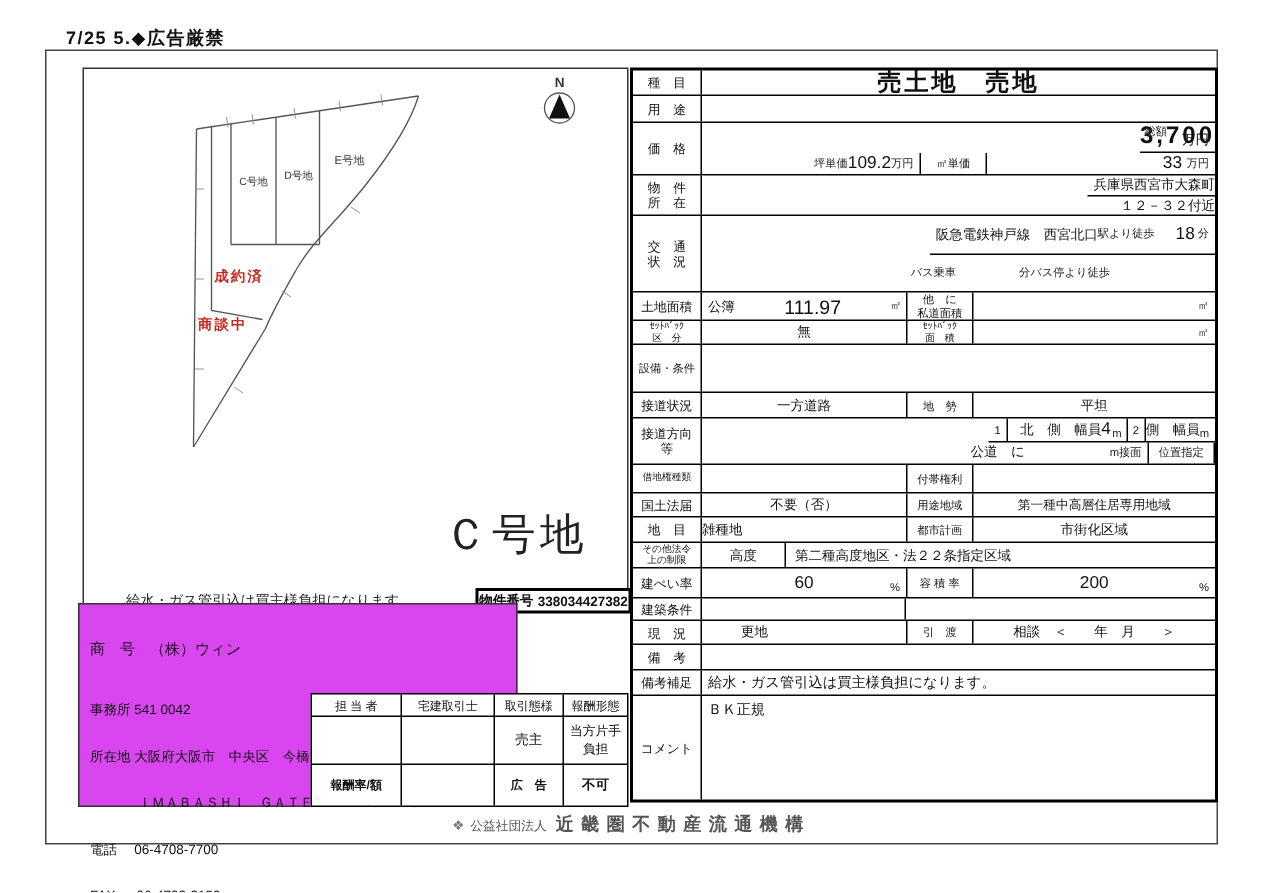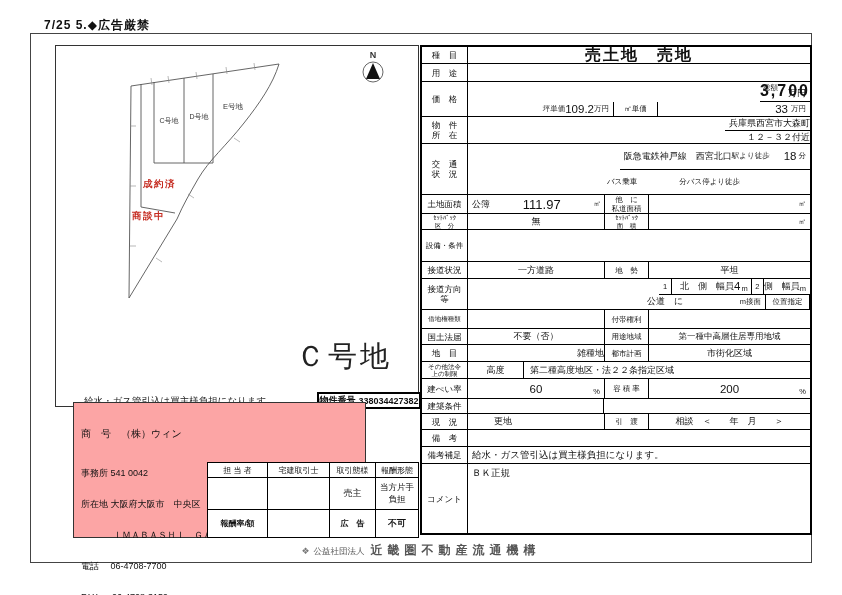--- a/index.html
+++ b/index.html
@@ -35,21 +35,21 @@
   .rc{flex:1;display:flex;align-items:center;justify-content:center;min-width:0;height:100%;box-sizing:border-box;}
   .tiny{font-size:7.5px;color:#222;white-space:pre;}
   .sm{font-size:9px;white-space:pre;}
   .val{font-size:11.5px;white-space:pre;}
   .bigval{font-size:16px;font-weight:bold;letter-spacing:2px;white-space:pre;}
   .numcell{position:relative;justify-content:center;}
   .pct{position:absolute;right:4px;bottom:2px;font-size:7.5px;}
   .nocell{flex:0 0 13px;height:100%;border-right:1px solid #000;display:flex;align-items:center;justify-content:center;font-size:7.5px;box-sizing:border-box;}
   .nocell.bl{border-left:1px solid #000;}
   
-  .company{position:absolute;left:73px;top:402px;width:293px;height:136px;border:1px solid #333;background:#fca5a5;
+  .company{position:absolute;left:52px;top:402px;width:293px;height:136px;border:1px solid #333;background:#d946ef;
            box-sizing:border-box;padding:5px 6px 3px 7px;font-size:9px;line-height:10.3px;white-space:pre;}
   .company .row{display:flex;}
   .company .name-row{font-size:10px;margin-bottom:9px;}
   
   .agent{position:absolute;left:207px;top:462px;width:212px;height:76px;border:1px solid #000;background:#fff;box-sizing:border-box;
          display:grid;grid-template-columns:60px 62px 46px 1fr;grid-template-rows:15px 32px 1fr;}
   .agent div{border-right:1px solid #000;border-bottom:1px solid #000;display:flex;align-items:center;justify-content:center;
              font-size:8px;box-sizing:border-box;text-align:center;white-space:pre-wrap;min-width:0;}
   .agent div:nth-child(4n){border-right:none;}
   .agent div.lastrow{border-bottom:none;font-weight:bold;}
@@ -268,21 +268,21 @@
         <div class="mid"><span>用途地域</span></div>
         <div class="rc">
             <span style="font-size:8.5px">第一種中高層住居専用地域</span>
           </div>
       </div>
     </div>
 
     <div class="tr" style="height:17px">
       <div class="th"><span>地　目</span></div>
       <div class="td">
-        <div class="lc" style="justify-content:flex-end">
+        <div class="lc" style="justify-content:flex-start">
             <span class="sm">雑種地</span>
           </div>
         <div class="mid"><span>都市計画</span></div>
         <div class="rc">
             <span class="sm">市街化区域</span>
           </div>
       </div>
     </div>
 
     <div class="tr" style="height:17px">

